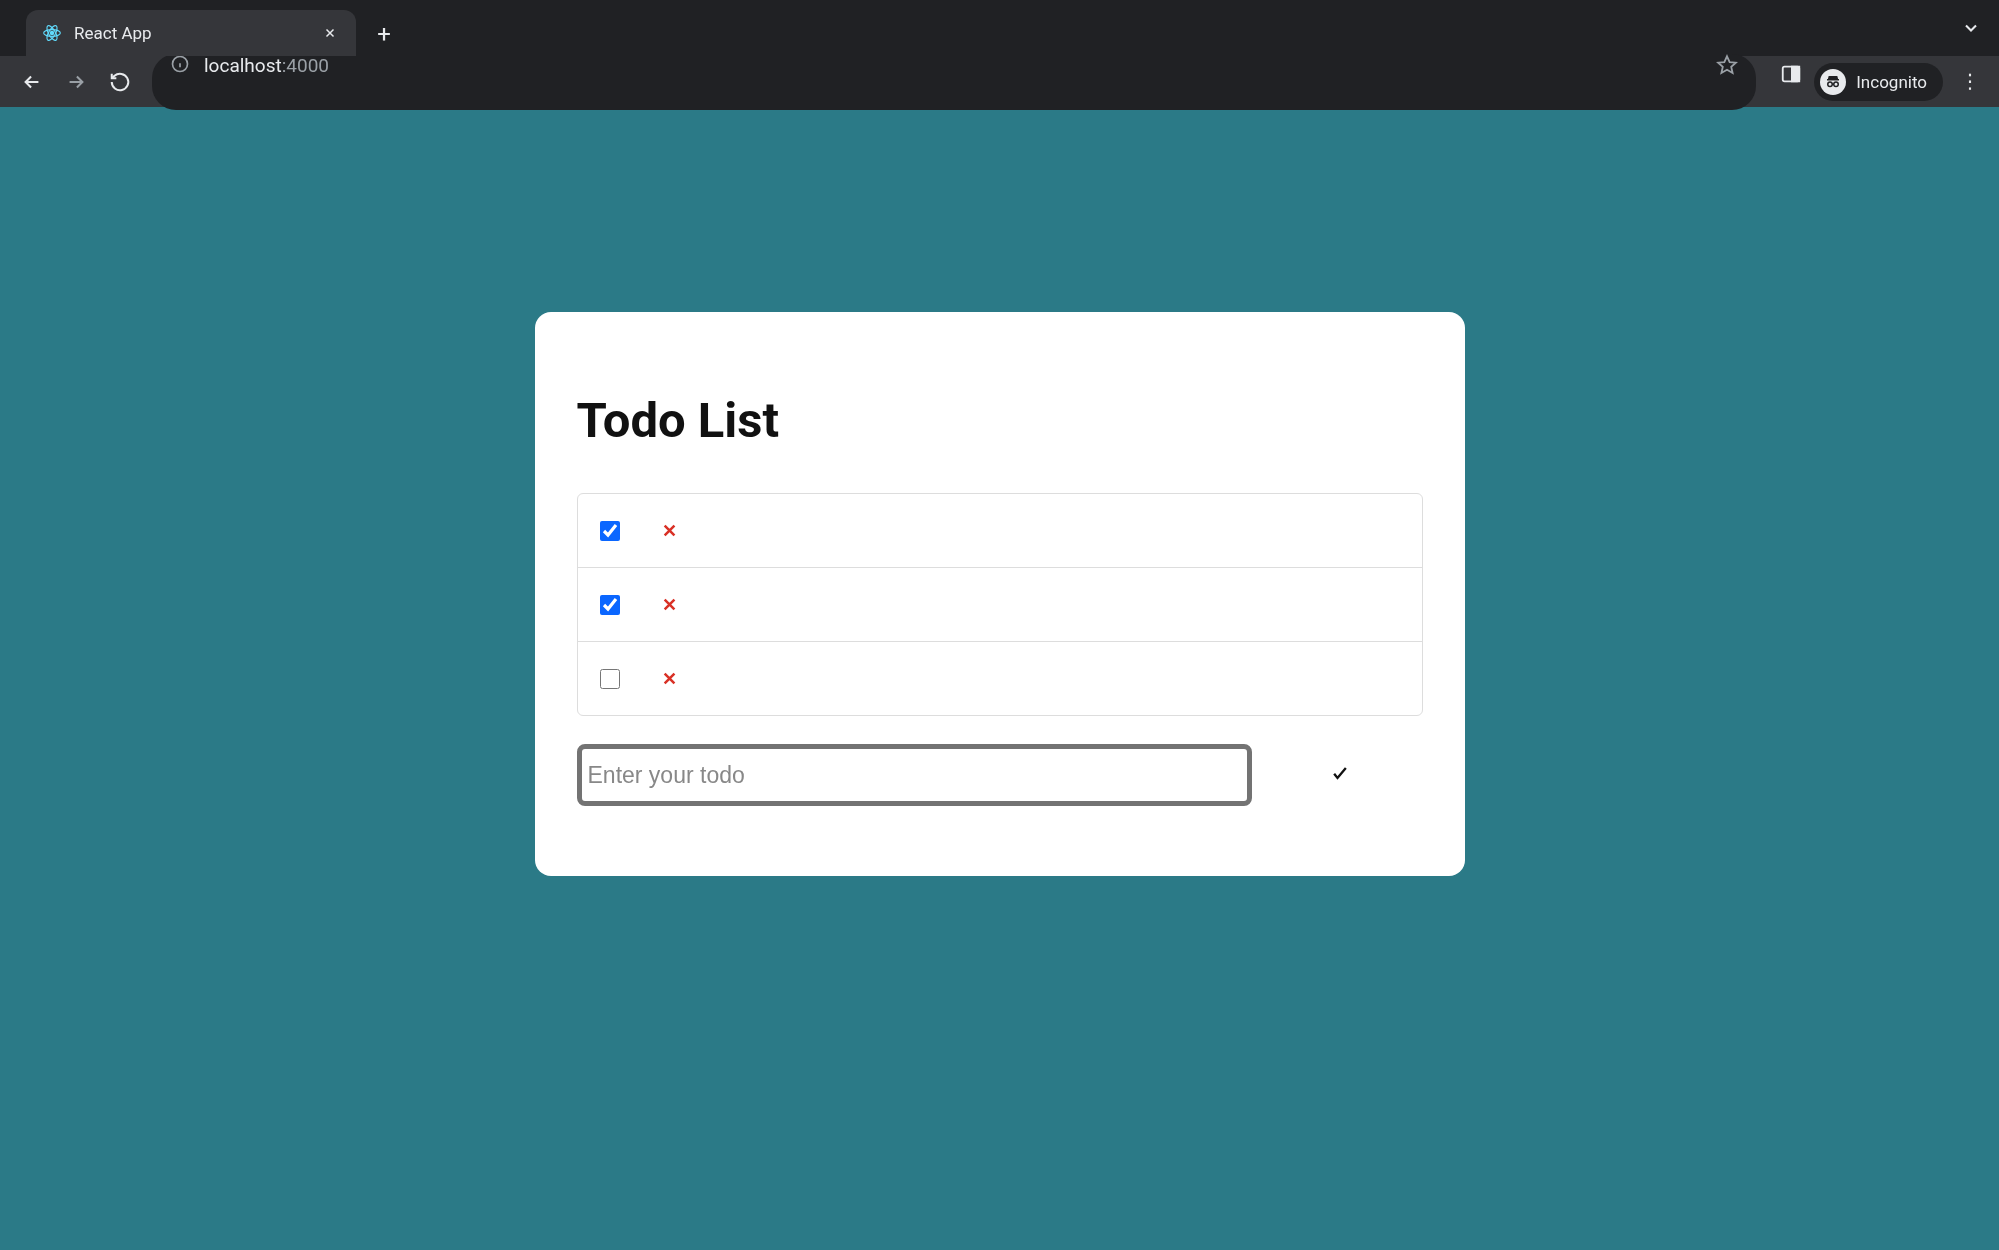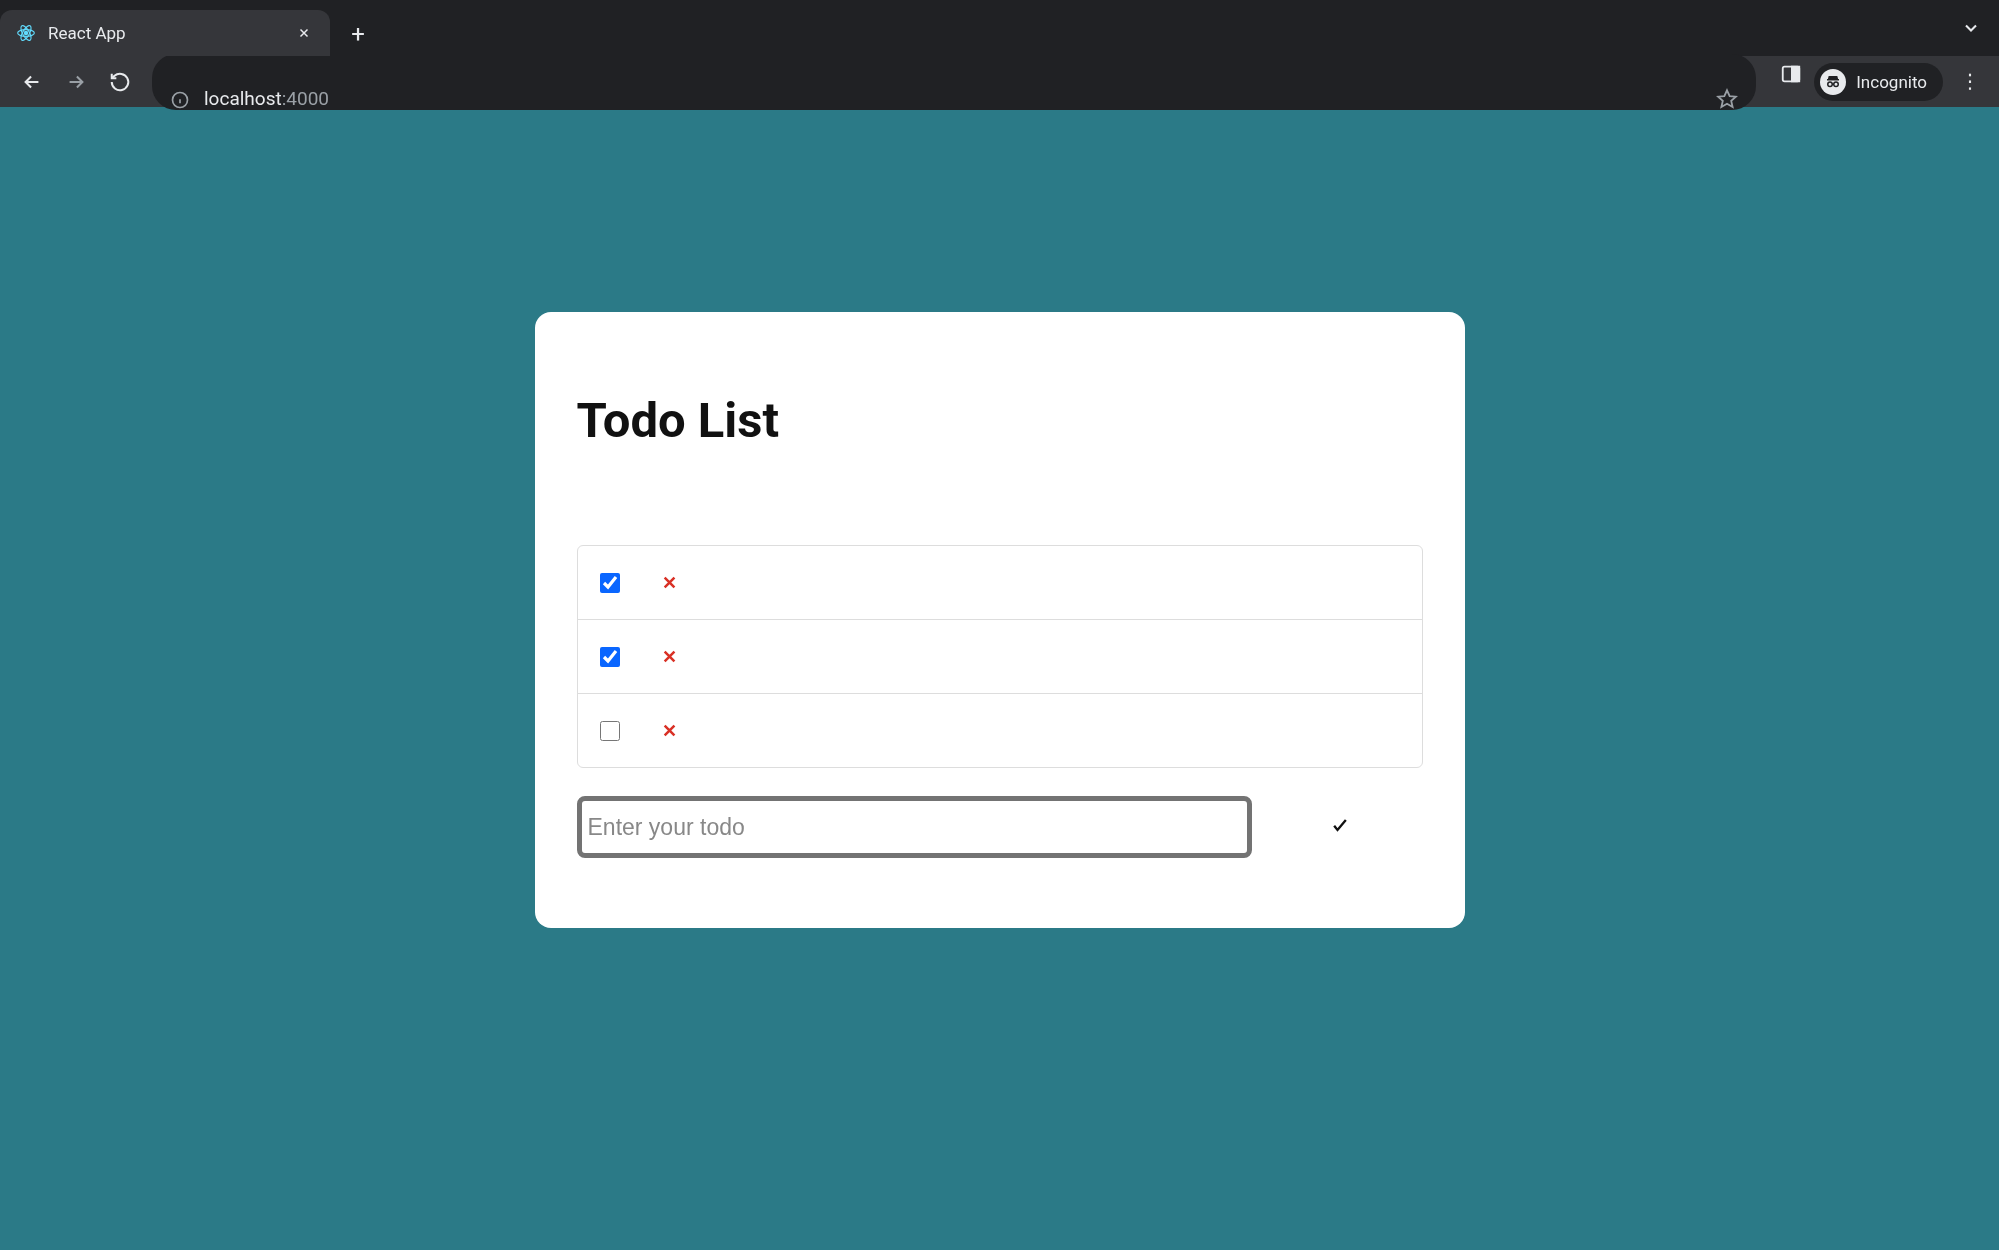--- a/index.html
+++ b/index.html
@@ -21,21 +21,21 @@
       background: #202124;
       height: 107px;
       display: flex;
       flex-direction: column;
     }
     
     .tab-bar {
       height: 64px;
       display: flex;
       align-items: flex-end;
-      padding-left: 0;
+      padding-left: 26px;
       position: relative;
     }
     
     .tab {
       background: #35363a;
       border-radius: 12px 12px 0 0;
       height: 46px;
       width: 330px;
       display: flex;
       align-items: center;
@@ -119,21 +119,21 @@
       width: 22px;
       height: 22px;
     }
     
     .address-bar {
       flex: 1;
       background: #202124;
       border-radius: 24px;
       height: 56px;
       display: flex;
-      align-items: flex-end;
+      align-items: flex-start;
       padding: 0 18px;
       margin: 0 6px;
       gap: 14px;
     }
     
     .info-icon {
       color: #9aa0a6;
       width: 20px;
       height: 20px;
       display: flex;
@@ -242,21 +242,21 @@
       background: #ffffff;
       border-radius: 16px;
       width: 930px;
       padding: 80px 42px 70px 42px;
     }
     
     .card-title {
       font-size: 49px;
       font-weight: 700;
       color: #111;
-      margin-bottom: 96px;
+      margin-bottom: 44px;
     }
     
     .todo-list {
       border: 1px solid #ddd;
       border-radius: 6px;
       margin-bottom: 28px;
     }
     
     .todo-row {
       display: flex;

